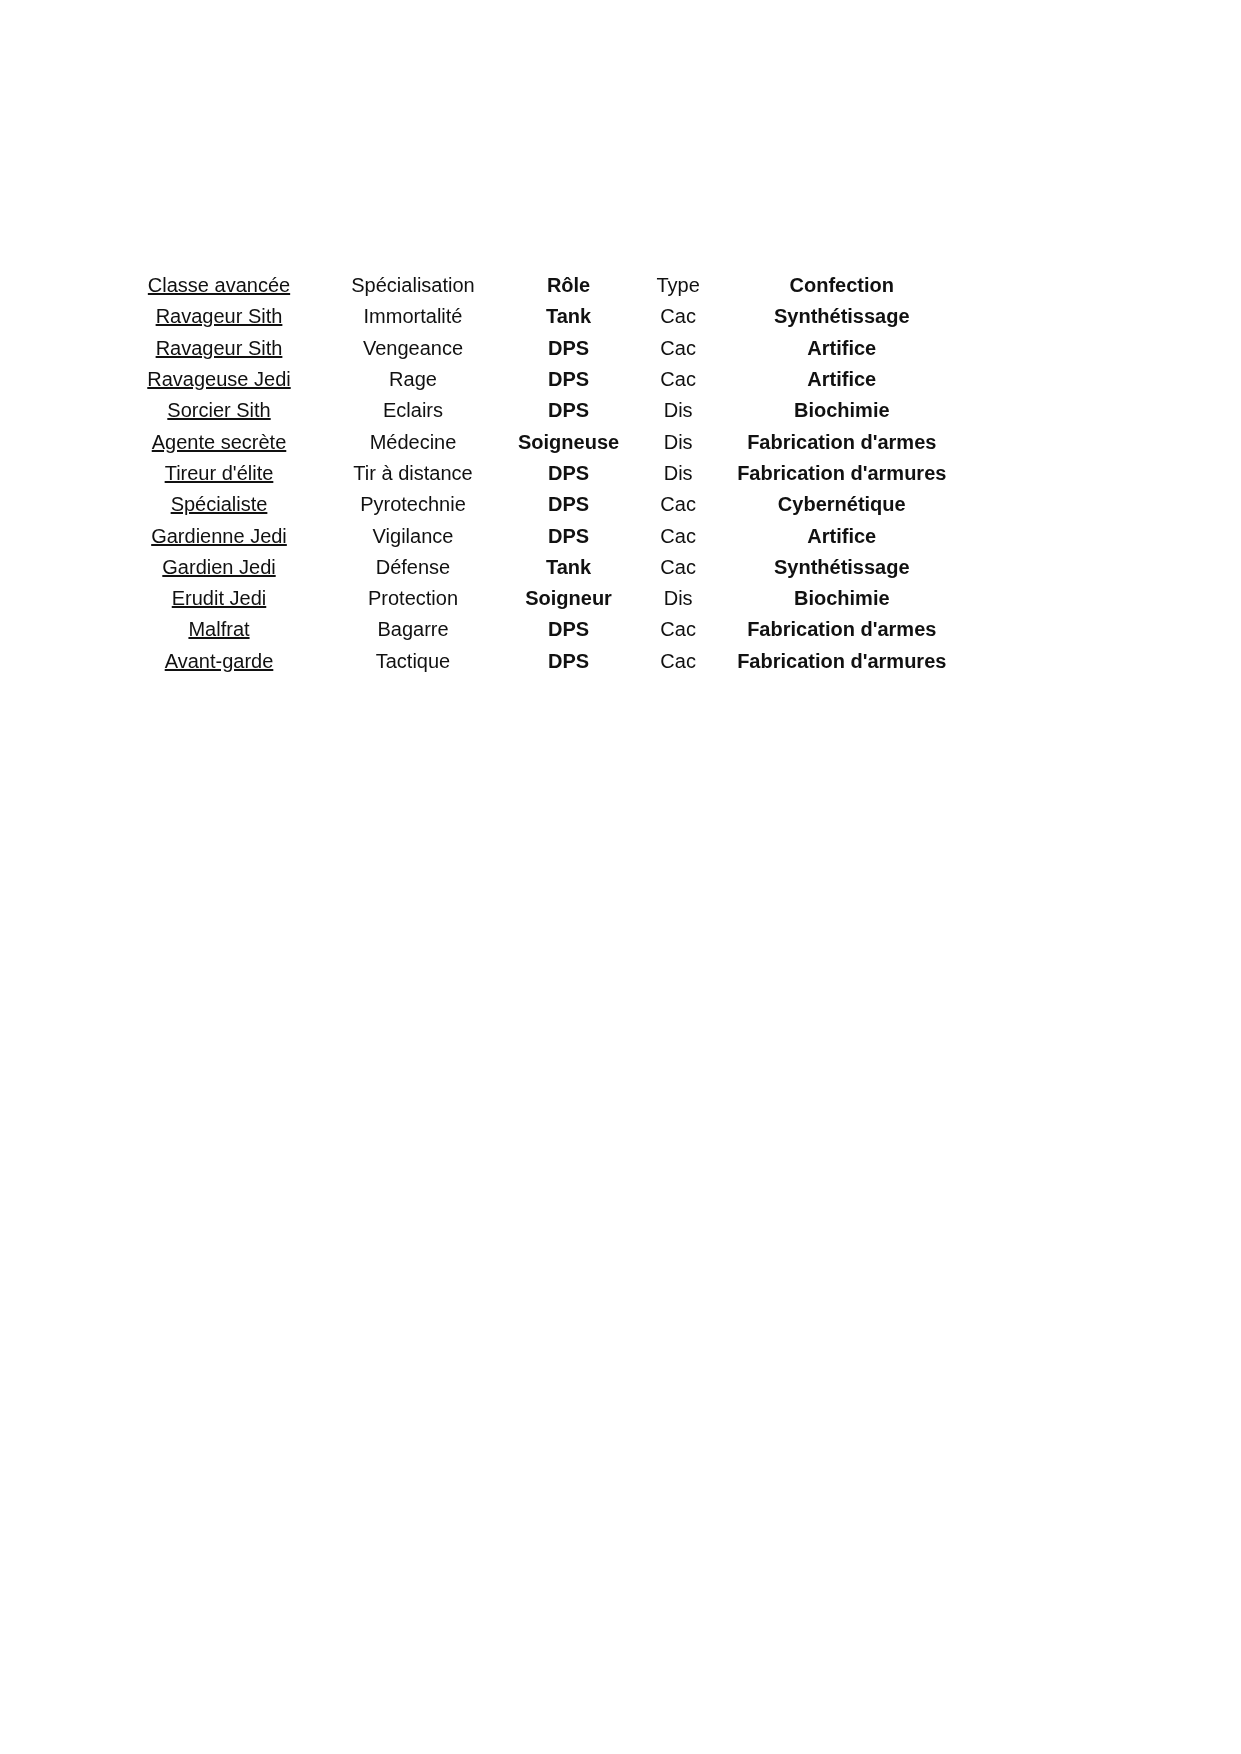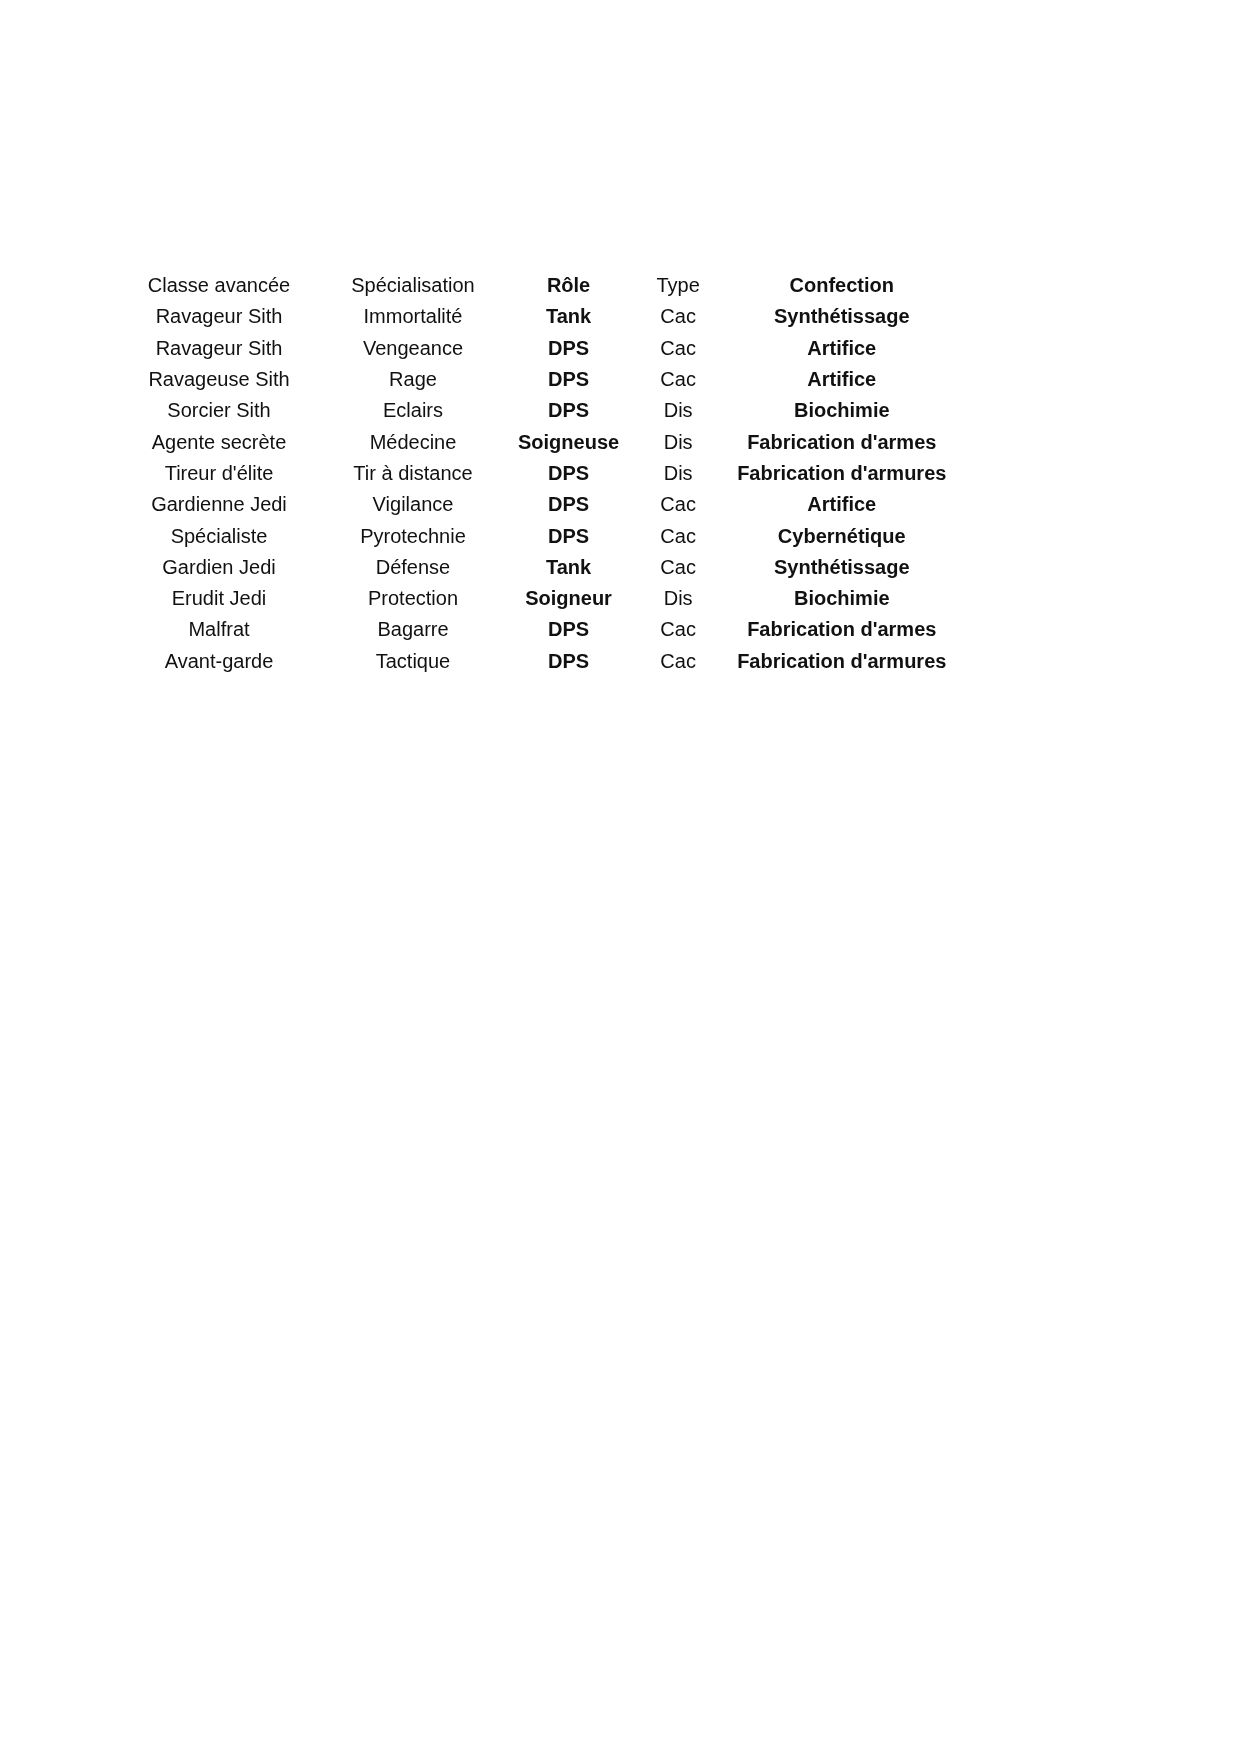--- a/index.html
+++ b/index.html
@@ -2,21 +2,21 @@
 <html><head>
   <meta charset="utf-8">
   <style>
     html, body { margin: 0; padding: 0; background: #ffffff; }
     body { width: 1241px; height: 1754px; position: relative; overflow: hidden;
            font-family: "Liberation Sans", "DejaVu Sans", sans-serif; color: #111111; }
     .sheet { position: absolute; left: 130px; top: 270px; }
     table { border-collapse: collapse; }
     td, th { font-weight: normal; font-size: 20px; height: 31.3px; padding: 0;
              text-align: center; white-space: nowrap; vertical-align: middle; }
-    .c1 { width: 178px; }
+    .c1 { width: 178px; text-decoration: underline; }
     .c2 { width: 210px; text-align: center; }
     .c3 { width: 72px; font-weight: bold; }
     .c4 { width: 118px; }
     .c5 { width: 178px; font-weight: bold; }
   </style>
 </head>
 <body>
 
 <div class="sheet">
   <table>
@@ -38,21 +38,21 @@
           <td class="c5">Synthétissage</td>
         </tr>
         <tr>
           <td class="c1">Ravageur Sith</td>
           <td class="c2">Vengeance</td>
           <td class="c3">DPS</td>
           <td class="c4">Cac</td>
           <td class="c5">Artifice</td>
         </tr>
         <tr>
-          <td class="c1">Ravageuse Sith</td>
+          <td class="c1">Ravageuse Jedi</td>
           <td class="c2">Rage</td>
           <td class="c3">DPS</td>
           <td class="c4">Cac</td>
           <td class="c5">Artifice</td>
         </tr>
         <tr>
           <td class="c1">Sorcier Sith</td>
           <td class="c2">Eclairs</td>
           <td class="c3">DPS</td>
           <td class="c4">Dis</td>
@@ -66,32 +66,32 @@
           <td class="c5">Fabrication d'armes</td>
         </tr>
         <tr>
           <td class="c1">Tireur d'élite</td>
           <td class="c2">Tir à distance</td>
           <td class="c3">DPS</td>
           <td class="c4">Dis</td>
           <td class="c5">Fabrication d'armures</td>
         </tr>
         <tr>
+          <td class="c1">Spécialiste</td>
+          <td class="c2">Pyrotechnie</td>
+          <td class="c3">DPS</td>
+          <td class="c4">Cac</td>
+          <td class="c5">Cybernétique</td>
+        </tr>
+        <tr>
           <td class="c1">Gardienne Jedi</td>
           <td class="c2">Vigilance</td>
           <td class="c3">DPS</td>
           <td class="c4">Cac</td>
           <td class="c5">Artifice</td>
-        </tr>
-        <tr>
-          <td class="c1">Spécialiste</td>
-          <td class="c2">Pyrotechnie</td>
-          <td class="c3">DPS</td>
-          <td class="c4">Cac</td>
-          <td class="c5">Cybernétique</td>
         </tr>
         <tr>
           <td class="c1">Gardien Jedi</td>
           <td class="c2">Défense</td>
           <td class="c3">Tank</td>
           <td class="c4">Cac</td>
           <td class="c5">Synthétissage</td>
         </tr>
         <tr>
           <td class="c1">Erudit Jedi</td>

